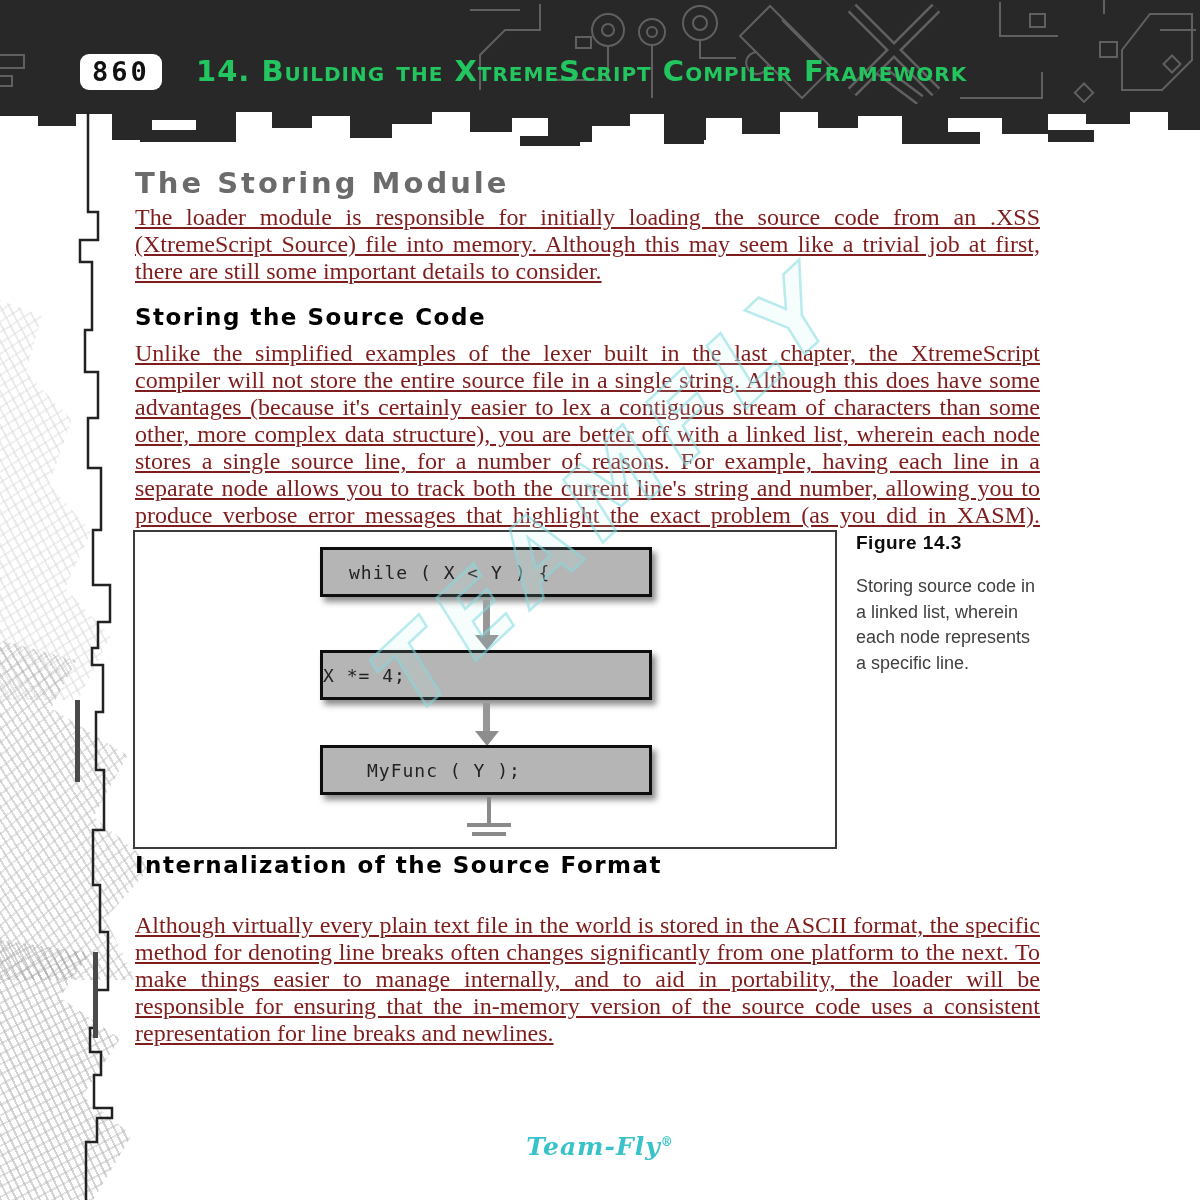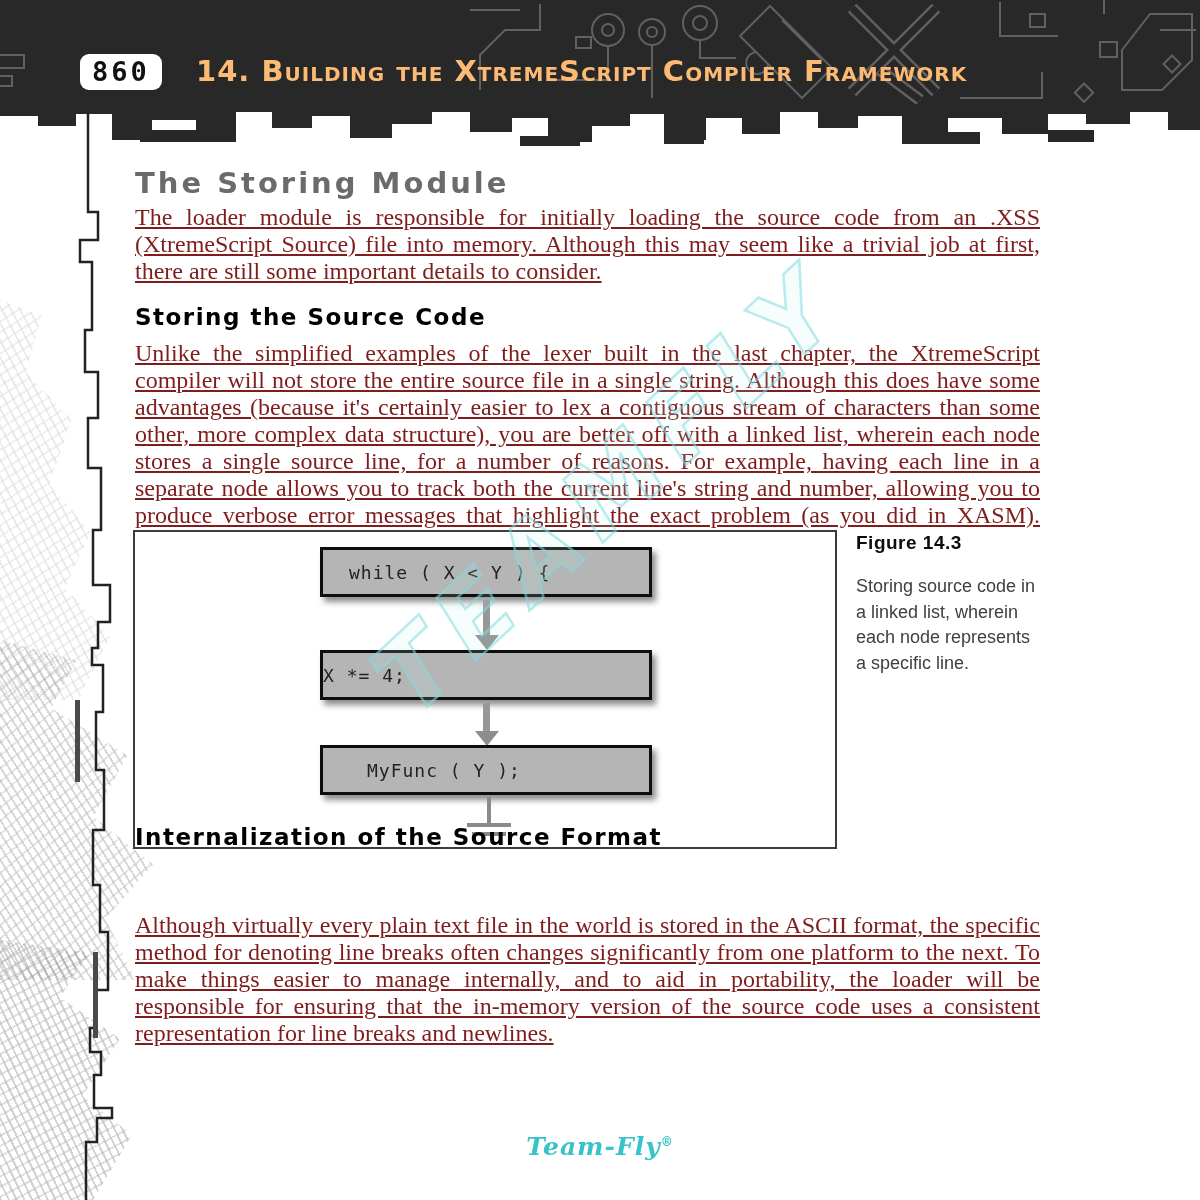--- a/index.html
+++ b/index.html
@@ -9,21 +9,21 @@
   }
   
   .header{position:absolute;left:0;top:0;width:1200px;height:104px;background:#282828;}
   .circuit{position:absolute;left:0;top:0;}
   .page-badge{
     position:absolute;left:80px;top:54px;background:#ffffff;border-radius:9px;
     padding:3px 12px;font-family:"DejaVu Sans Mono", monospace;font-weight:bold;
     font-size:27px;color:#111;letter-spacing:3px;line-height:1.1;
   }
   .chapter-title{
-    position:absolute;left:196px;top:54px;color:#fdba74;
+    position:absolute;left:196px;top:54px;color:#22c55e;
     font-family:"DejaVu Sans", sans-serif;font-weight:bold;font-size:29px;
     font-variant:small-caps;letter-spacing:1px;white-space:nowrap;
   }
   .skyline{position:absolute;left:0;top:104px;}
   
   .tex{position:absolute;pointer-events:none;}
   .tex1{left:0;top:300px;width:130px;height:400px;opacity:.30;
     clip-path:polygon(0 0,32% 4%,20% 18%,55% 30%,38% 46%,70% 58%,50% 72%,85% 84%,60% 100%,0 100%);
     background:
       repeating-linear-gradient(62deg, rgba(140,140,140,.55) 0 2px, transparent 2px 8px),
@@ -202,20 +202,20 @@
   </div>
 </div>
 <div class="fig-caption">
   <div class="fig-label">Figure 14.3</div>
   <div class="fig-line">Storing source code in</div>
   <div class="fig-line">a linked list, wherein</div>
   <div class="fig-line">each node represents</div>
   <div class="fig-line">a specific line.</div>
 </div>
 
-<div class="h2" style="top:824px;">Internalization of the Source Format</div>
+<div class="h2" style="top:852px;">Internalization of the Source Format</div>
 <div class="para" style="top:912px;">Although virtually every plain text file in the world is stored in the ASCII format, the specific method for denoting line breaks often changes significantly from one platform to the next. To make things easier to manage internally, and to aid in portability, the loader will be responsible for ensuring that the in-memory version of the source code uses a consistent representation for line breaks and newlines.</div>
 
 <div class="watermark">TEAMFLY</div>
 
 <div class="footer">
   <span>Team-Fly</span><sup>®</sup>
 </div>
 
 </body></html>

